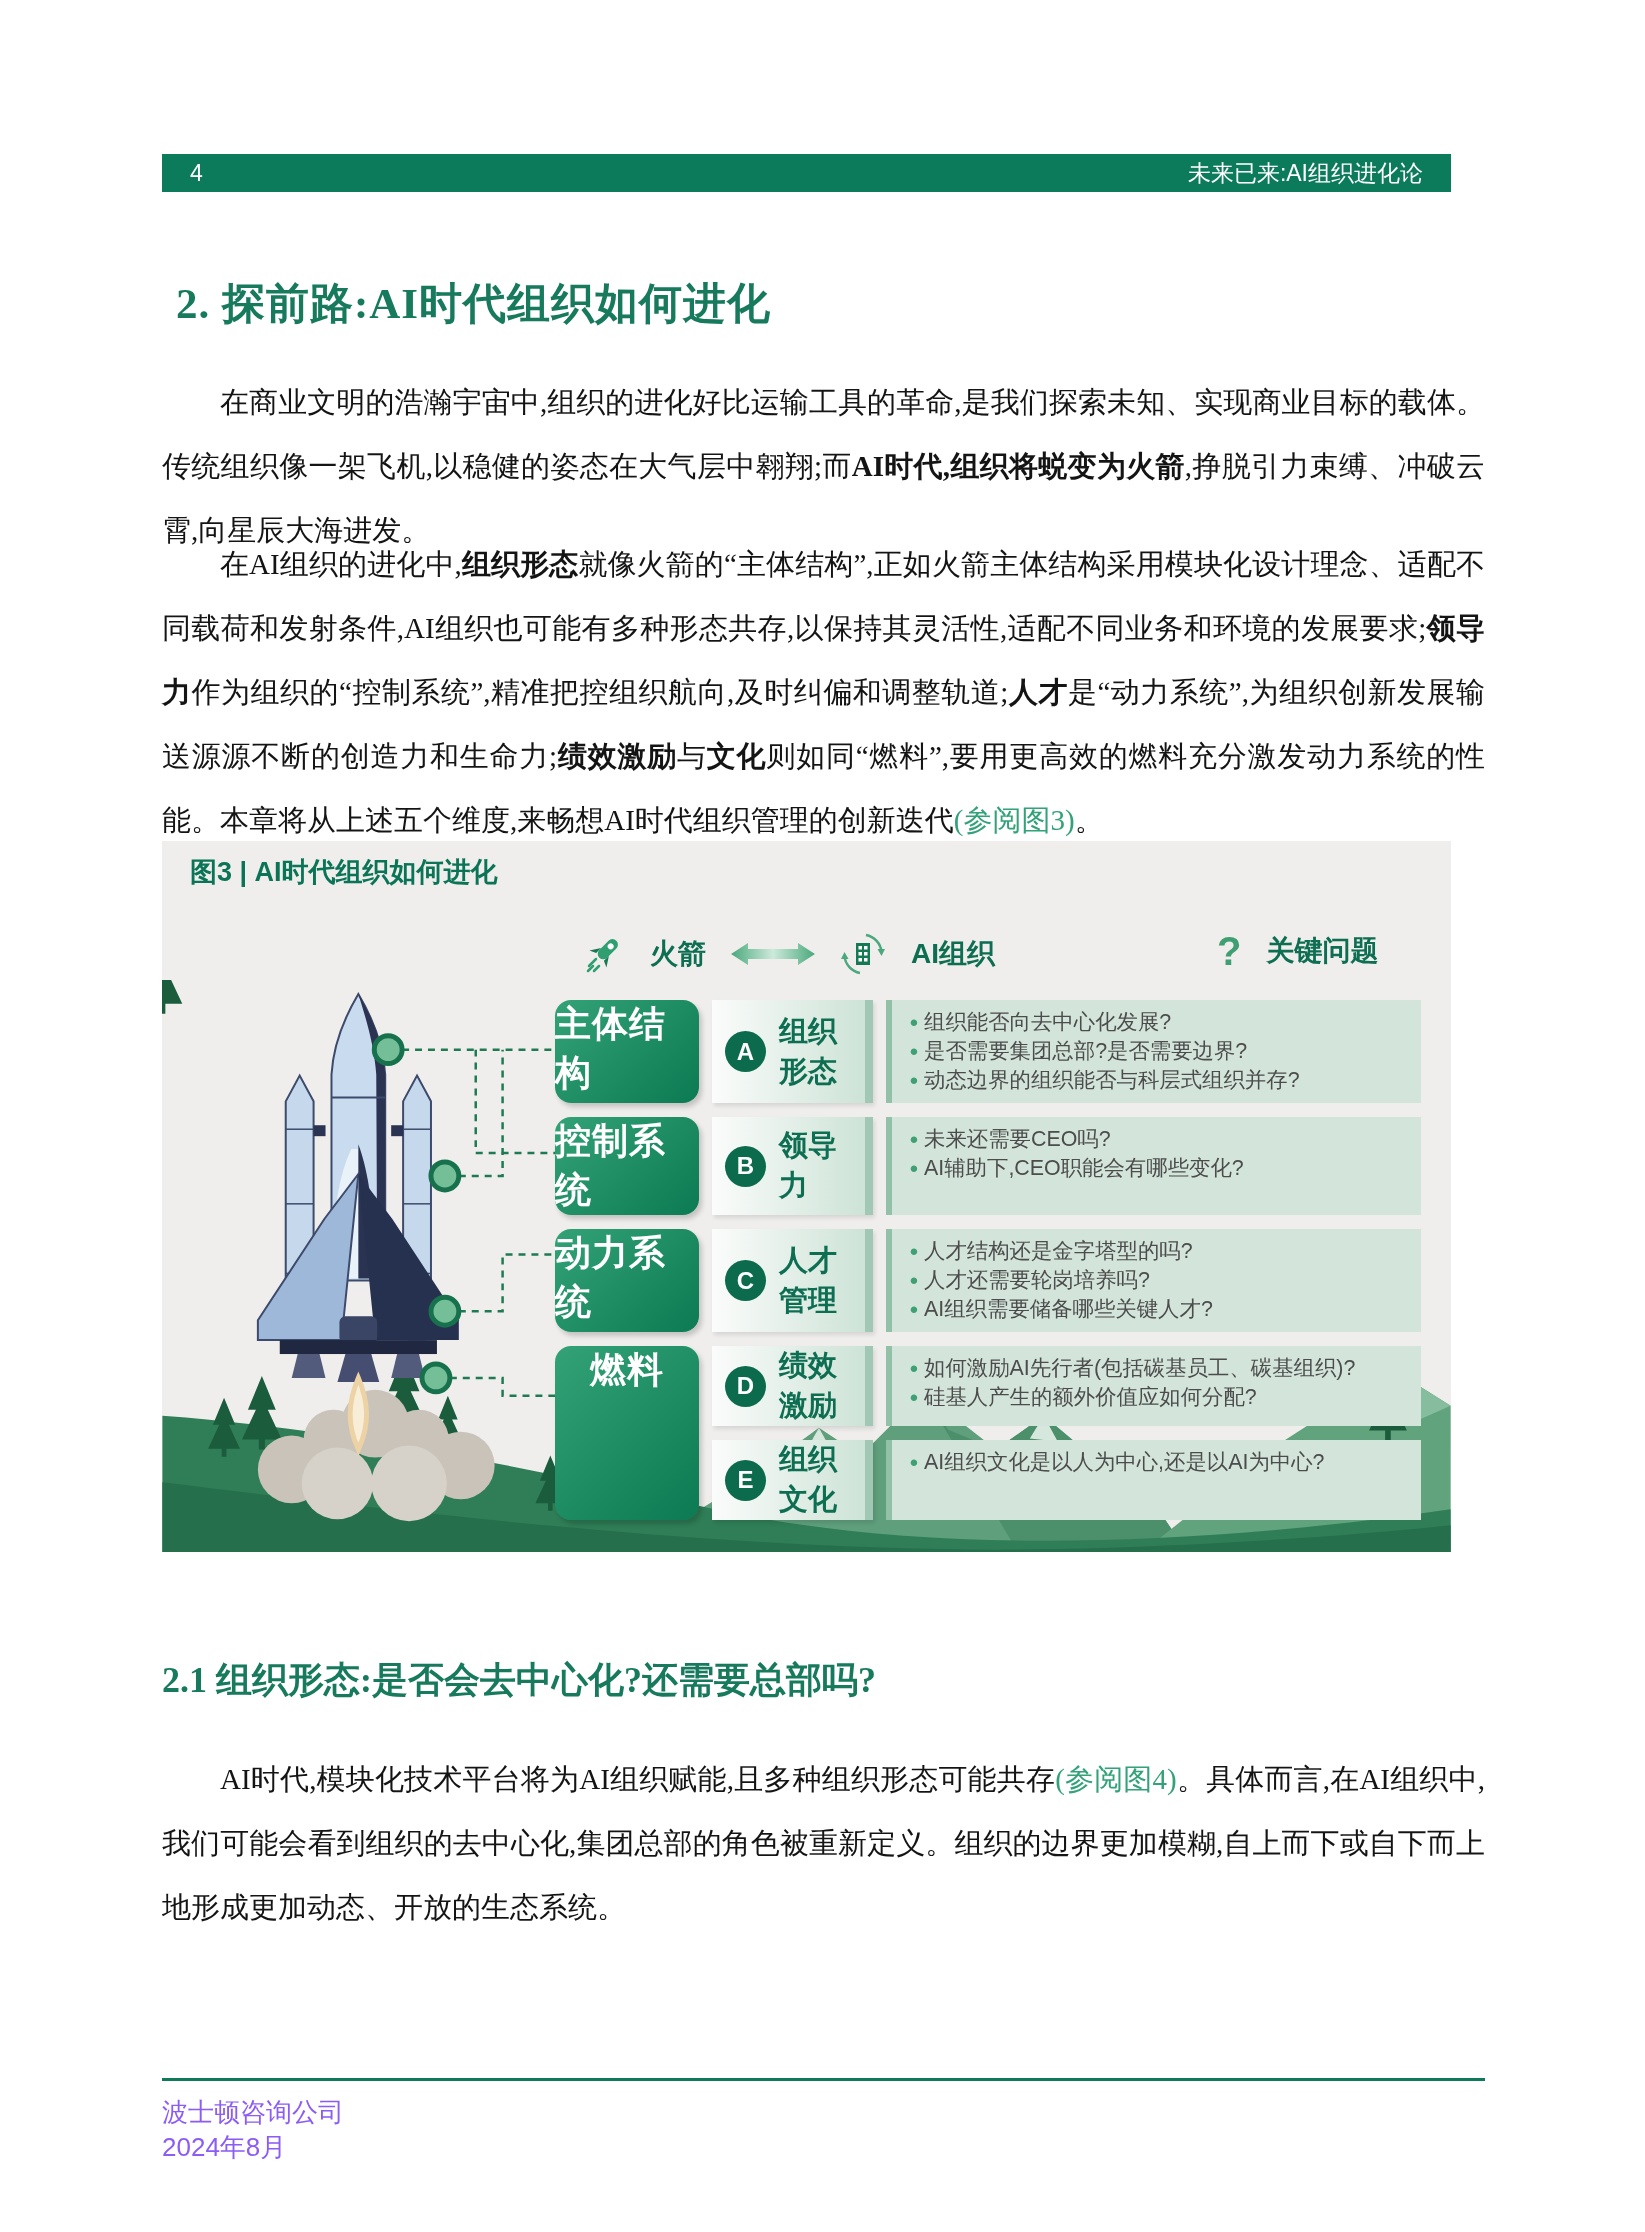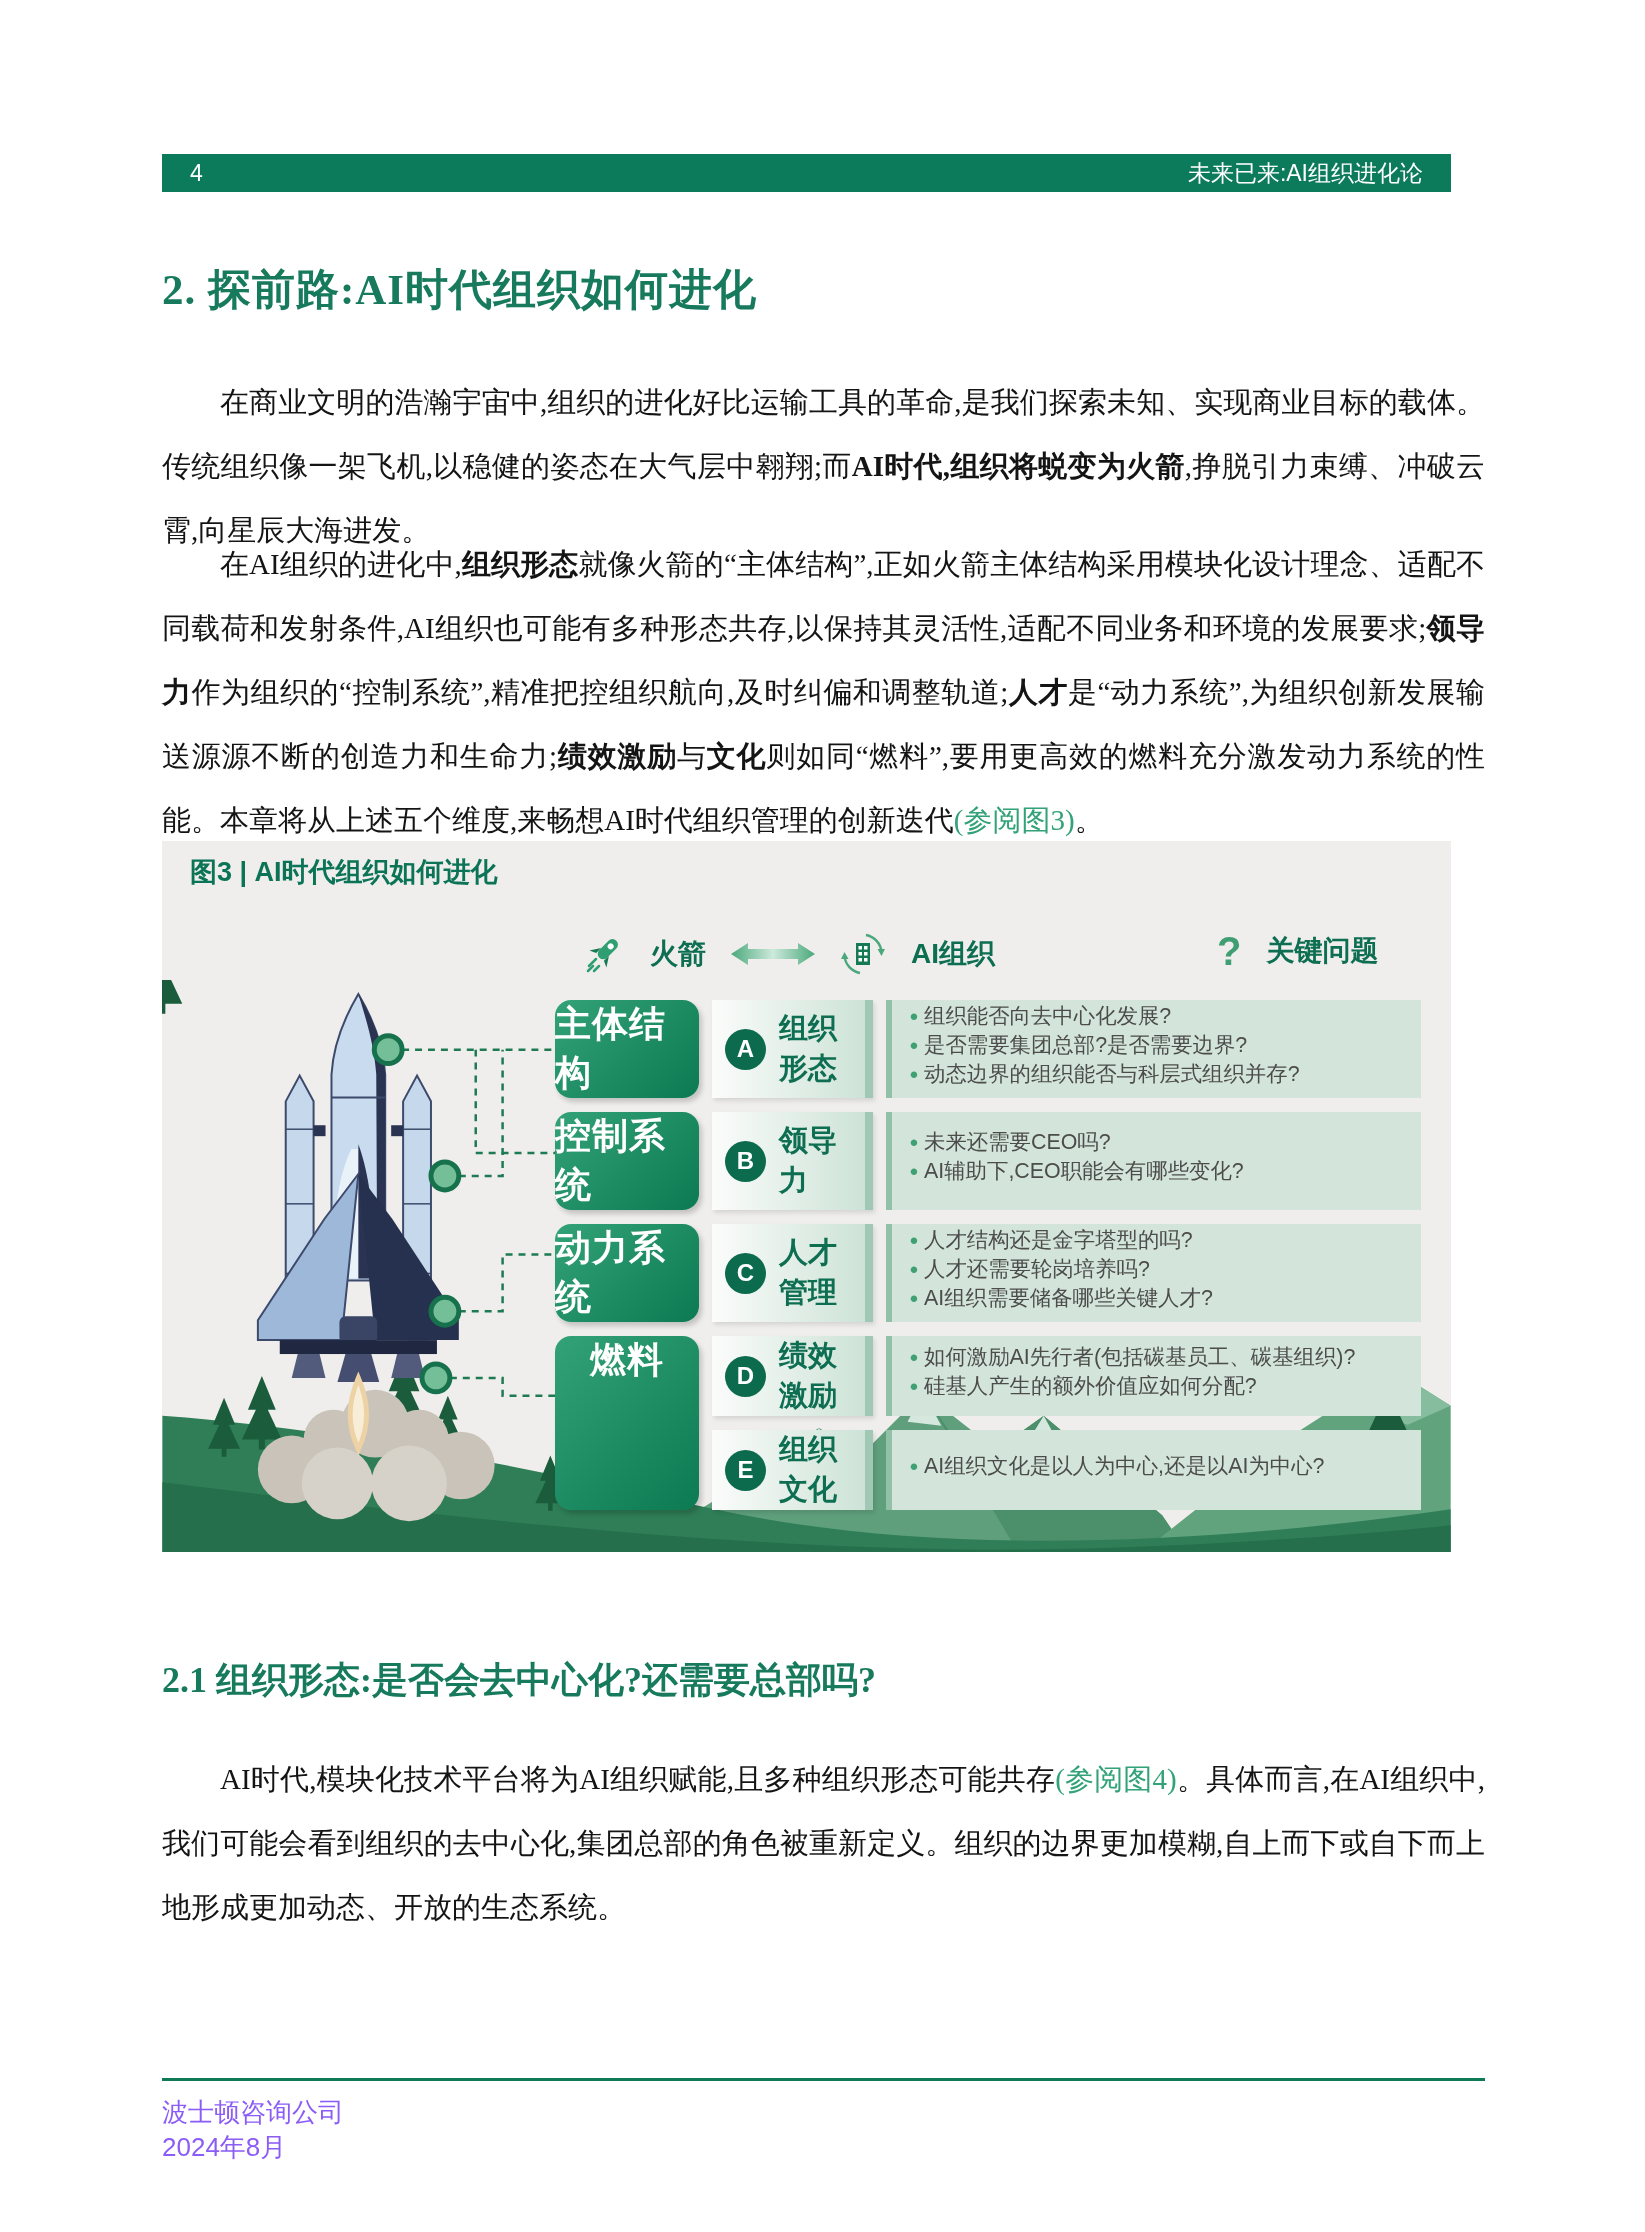--- a/index.html
+++ b/index.html
@@ -5,21 +5,21 @@
   html,body{margin:0;padding:0;background:#ffffff;}
   .page{position:relative;width:1646px;height:2233px;background:#ffffff;overflow:hidden;
         font-family:"Liberation Serif", serif;color:#111;}
 
   
   .topbar{position:absolute;left:162px;top:154px;width:1289px;height:38px;background:#0c7b5b;
           color:#fff;display:flex;justify-content:space-between;align-items:center;
           padding:0 28px;box-sizing:border-box;font-family:"Liberation Sans", sans-serif;font-size:23px;}
 
   
-  .h1{position:absolute;left:162px;top:261px;width:1323px;margin:0;color:#177a5c;
+  .h1{position:absolute;left:162px;top:261px;width:1323px;margin:14px;color:#177a5c;
       font-size:43px;font-weight:bold;font-family:"Liberation Serif", serif;letter-spacing:1px;}
   .h2{position:absolute;left:162px;top:1656px;width:1323px;margin:0;color:#177a5c;
       font-size:36px;font-weight:bold;font-family:"Liberation Serif", serif;}
 
   
   .para{position:absolute;left:162px;width:1323px;margin:0;font-size:29px;line-height:64px;
         text-align:justify;text-indent:2em;color:#141414;}
   .p1{top:370px;}
   .p2{top:532px;}
   .p3{top:1747px;}
@@ -44,21 +44,21 @@
         color:#fff;display:flex;justify-content:center;font-weight:bold;
         font-size:36px;letter-spacing:1px;box-shadow:3px 4px 5px rgba(0,0,0,0.18);}
   .part-fuel{grid-row:4 / 6;}
   .aspect{grid-column:2;background:linear-gradient(90deg,#fbfcfb 0%,#cde3d7 100%);
           border-right:8px solid #a0c8b4;display:flex;align-items:center;gap:13px;
           padding-left:13px;box-shadow:2px 3px 4px rgba(0,0,0,0.10);}
   .badge{width:41px;height:41px;border-radius:50%;background:#0d6b4d;color:#fff;flex:0 0 41px;
          display:flex;align-items:center;justify-content:center;font-weight:bold;font-size:24px;}
   .aspect-label{font-weight:bold;font-size:29px;color:#0e6e52;}
   .qs{grid-column:3;background:#d3e5da;border-left:6px solid #92c1a8;box-sizing:border-box;
-      padding:0 14px 8px 12px;display:flex;flex-direction:column;justify-content:center;}
+      padding:8px 14px 8px 12px;display:flex;flex-direction:column;justify-content:flex-start;}
   .qs-e{min-height:64px;}
   .q{display:flex;align-items:flex-start;font-size:21.4px;line-height:29px;color:#4c4c4c;}
   .dot{color:#3fa173;font-size:24px;line-height:29px;width:20px;flex:0 0 20px;text-align:center;}
   .dot::before{content:"•";}
 
   .illu{position:absolute;left:0;top:139px;z-index:1;}
 
   
   .footer-line{position:absolute;left:162px;top:2078px;width:1323px;height:3px;background:#0f7a58;}
   .footer{position:absolute;left:162px;top:2095px;width:1323px;display:flex;

